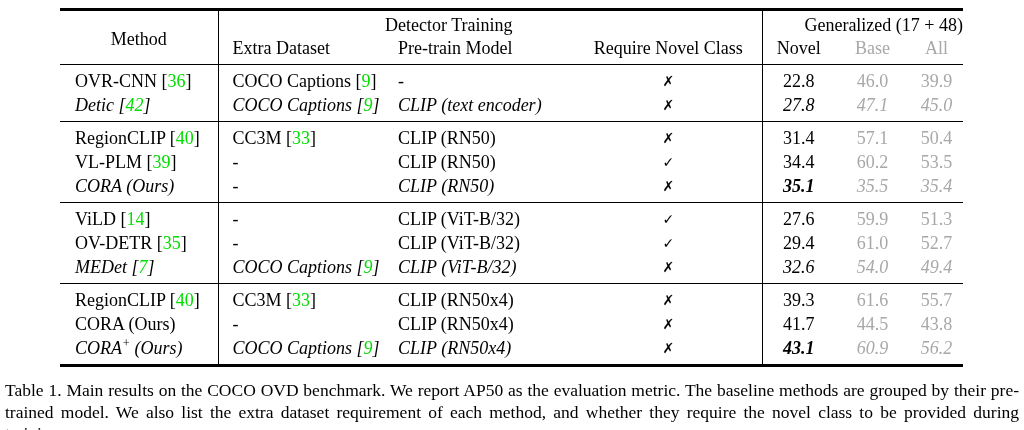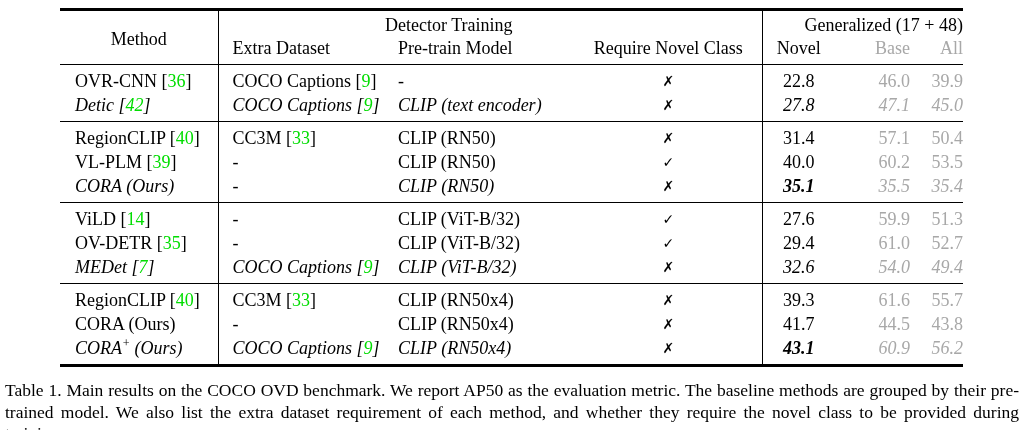--- a/index.html
+++ b/index.html
@@ -24,21 +24,21 @@
   }
   thead tr:first-child th { padding-top:4px; }
   thead tr:last-child th { padding-bottom:5px; }
   tbody tr:first-child td { padding-top:5px; }
   tbody tr:last-child td { padding-bottom:5px;font-style:italic; }
   .c-method { text-align:left; padding-left:15px; border-right:1px solid var(--ink); }
   .c-extra  { text-align:left; padding-left:14px; }
   .c-pre    { text-align:left; padding-left:8px; }
   .c-req    { text-align:center; }
   .c-novel  { text-align:center; border-left:1px solid var(--ink); }
-  .c-base, .c-all { text-align:right; color:var(--muted); }
+  .c-base, .c-all { text-align:center; color:var(--muted); }
   thead .c-dt  { text-align:center; padding-left:104px; }
   thead .c-gen { text-align:right; border-left:1px solid var(--ink); }
   thead .c-method { text-align:center; padding-left:0; }
   .cite  { color:var(--green); }
   .bold  { font-weight:bold; }
   .mark  { font-family:"DejaVu Sans", sans-serif; font-size:14px; font-weight:bold; }
   sup { font-size:12px; line-height:0; }
   .caption {
     margin:13px 5px 0 5px; font-size:17.5px; line-height:21.5px;
     text-align:justify; color:var(--ink);
@@ -103,21 +103,21 @@
           <td class="c-req"><span class="mark">✗</span></td>
           <td class="c-novel">31.4</td>
           <td class="c-base">57.1</td>
           <td class="c-all">50.4</td>
         </tr>
         <tr>
           <td class="c-method">VL-PLM [<span class="cite">39</span>]</td>
           <td class="c-extra">-</td>
           <td class="c-pre">CLIP (RN50)</td>
           <td class="c-req"><span class="mark">✓</span></td>
-          <td class="c-novel">40.0</td>
+          <td class="c-novel">34.4</td>
           <td class="c-base">60.2</td>
           <td class="c-all">53.5</td>
         </tr>
         <tr>
           <td class="c-method">CORA (Ours)</td>
           <td class="c-extra">-</td>
           <td class="c-pre">CLIP (RN50)</td>
           <td class="c-req"><span class="mark">✗</span></td>
           <td class="c-novel bold">35.1</td>
           <td class="c-base">35.5</td>

